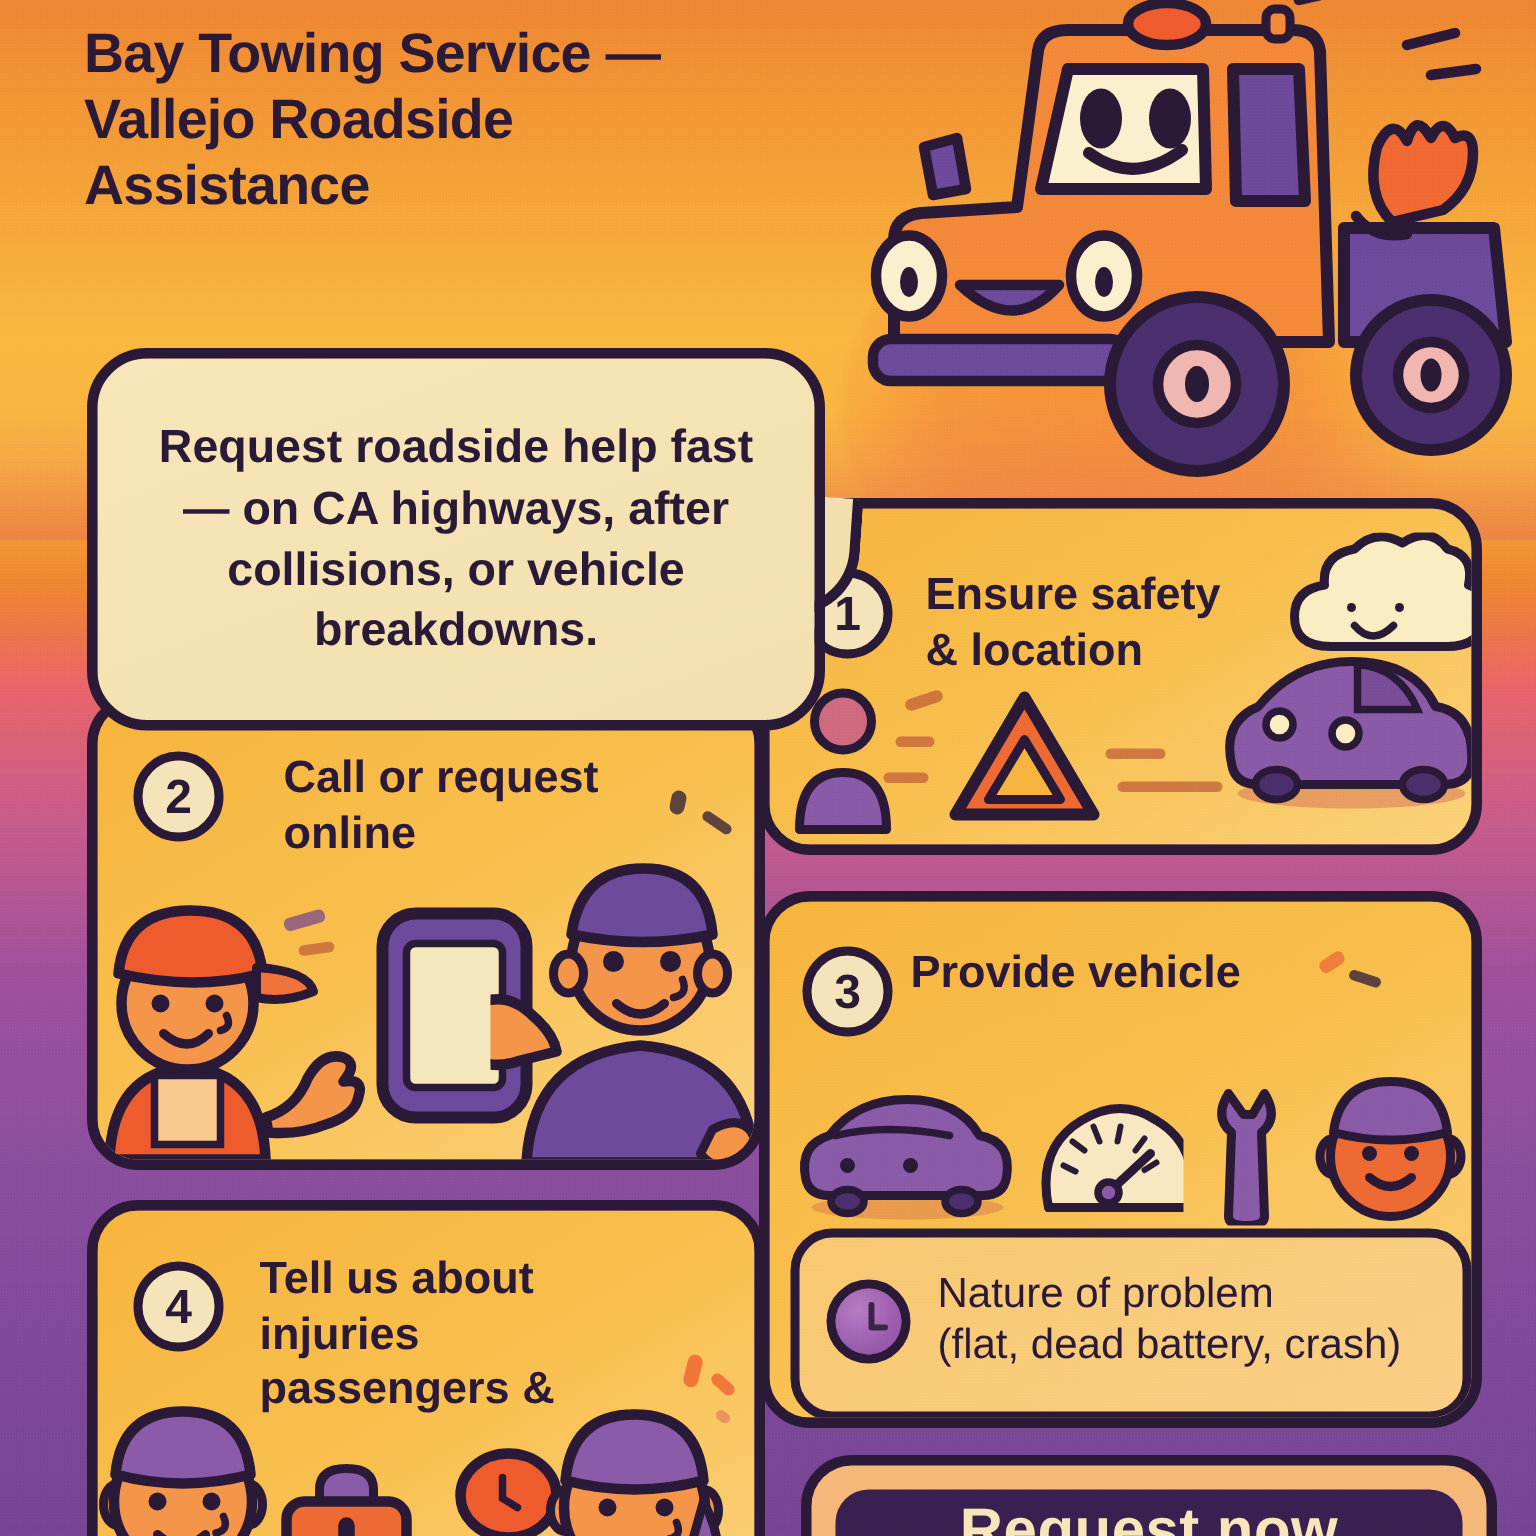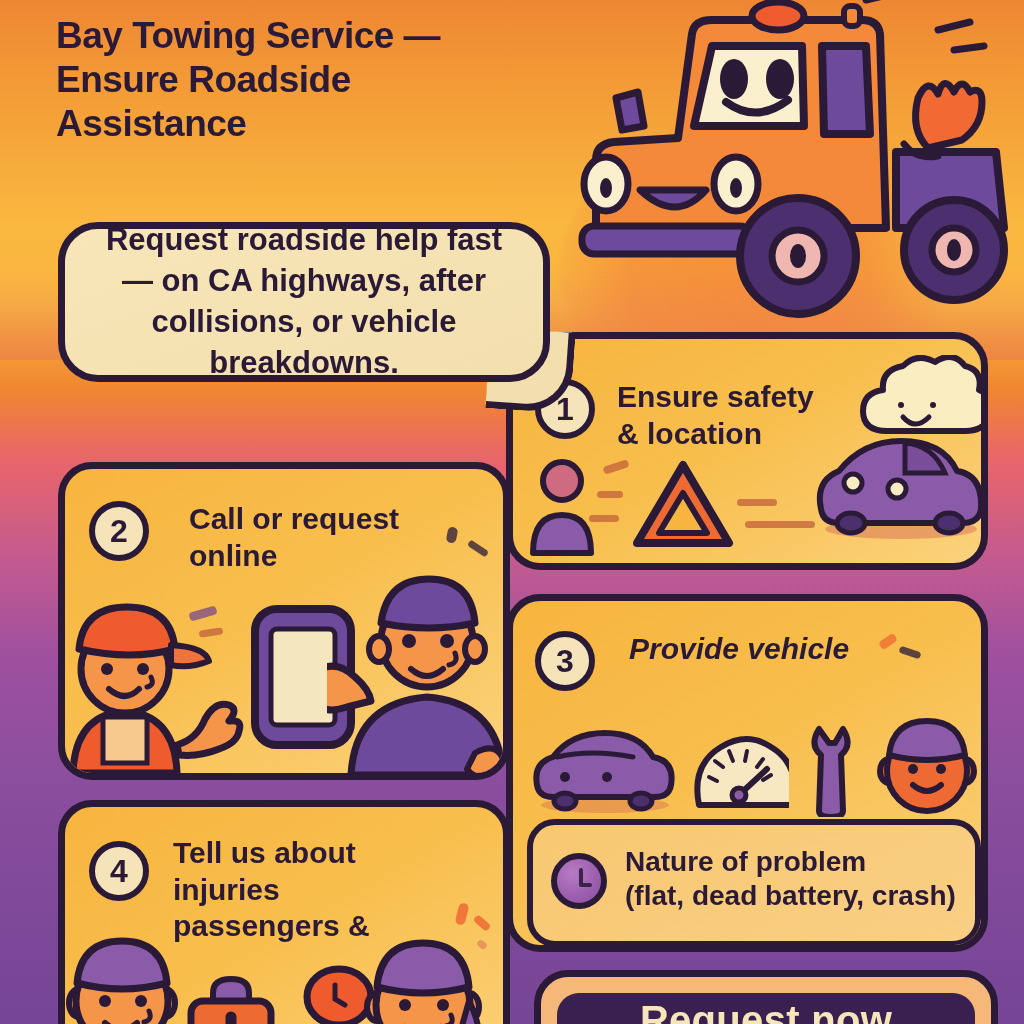--- a/index.html
+++ b/index.html
@@ -45,21 +45,21 @@
 
   
   #title{
     position:absolute;left:56px;top:14px;width:610px;
     color:#2B1A37;font-weight:700;font-size:37px;line-height:1.19;
     letter-spacing:-.5px;
   }
 
   
   #bubble{
-    position:absolute;left:58px;top:222px;width:492px;height:160px;
+    position:absolute;left:58px;top:232px;width:492px;height:255px;
     background:linear-gradient(160deg,#F7E6B9 0%,#F3DFAE 100%);
     border:7px solid #2B1A37;border-radius:40px;
     box-sizing:border-box;
     display:flex;align-items:center;justify-content:center;
     z-index:6;
   }
   #bubble .txt{
     color:#2B1A37;font-weight:700;font-size:31px;line-height:1.32;text-align:center;
     padding:0 22px;
   }
@@ -93,29 +93,29 @@
   #card1 .card-title{left:104px;top:40px;width:300px;}
 
   
   #card2{left:58px;top:462px;width:452px;height:318px;z-index:4;}
   #card2 .badge{left:24px;top:32px;}
   #card2 .card-title{left:124px;top:32px;width:280px;}
 
   
   #card3{left:506px;top:594px;width:482px;height:358px;}
   #card3 .badge{left:22px;top:30px;}
-  #card3 .card-title{left:116px;top:30px;width:340px;font-style:italic;}
+  #card3 .card-title{left:94px;top:30px;width:340px;}
   #nature{
     position:absolute;left:14px;top:218px;width:454px;height:128px;
     box-sizing:border-box;border:6px solid #2B1A37;border-radius:28px;
     background:linear-gradient(150deg,#F8C871 0%,#F9CF85 100%);
   }
   #nature .ntxt{
     position:absolute;left:92px;top:20px;width:340px;
-    color:#2B1A37;font-weight:700;font-size:28px;line-height:1.2;
+    color:#2B1A37;font-weight:400;font-size:28px;line-height:1.2;
   }
   .clock{
     position:absolute;left:18px;top:28px;width:56px;height:56px;border-radius:50%;
     background:radial-gradient(circle at 35% 32%, #B87BC2 0%, #9B5EAE 60%, #8A4FA0 100%);
     border:6px solid #2B1A37;box-sizing:border-box;
   }
   .clock::before{content:"";position:absolute;left:22px;top:9px;width:4px;height:17px;background:#3A2448;border-radius:2px;}
   .clock::after{content:"";position:absolute;left:22px;top:24px;width:13px;height:4px;background:#3A2448;border-radius:2px;}
 
   
@@ -184,21 +184,21 @@
     <circle cx="232" cy="262" r="58" fill="#4B2F6E" stroke="#2B1A37" stroke-width="8"></circle>
     <circle cx="232" cy="262" r="26" fill="#F0B6B0" stroke="#2B1A37" stroke-width="7"></circle>
     <ellipse cx="232" cy="262" rx="8" ry="12" fill="#2B1A37"></ellipse>
     <circle cx="388" cy="256" r="50" fill="#4B2F6E" stroke="#2B1A37" stroke-width="8"></circle>
     <circle cx="388" cy="256" r="22" fill="#F0B6B0" stroke="#2B1A37" stroke-width="7"></circle>
     <ellipse cx="388" cy="256" rx="7" ry="11" fill="#2B1A37"></ellipse>
   </svg>
 
   <div id="title">
     <div>Bay Towing Service —</div>
-    <div>Ensure Roadside</div>
+    <div>Vallejo Roadside</div>
     <div>Assistance</div>
   </div>
 
   <div id="bubble-tail"></div>
   <div id="bubble">
     <div class="txt">Request roadside help fast — on CA highways, after collisions, or vehicle breakdowns.</div>
   </div>
 
   <div class="card" id="card1">
     <div class="badge">1</div>

